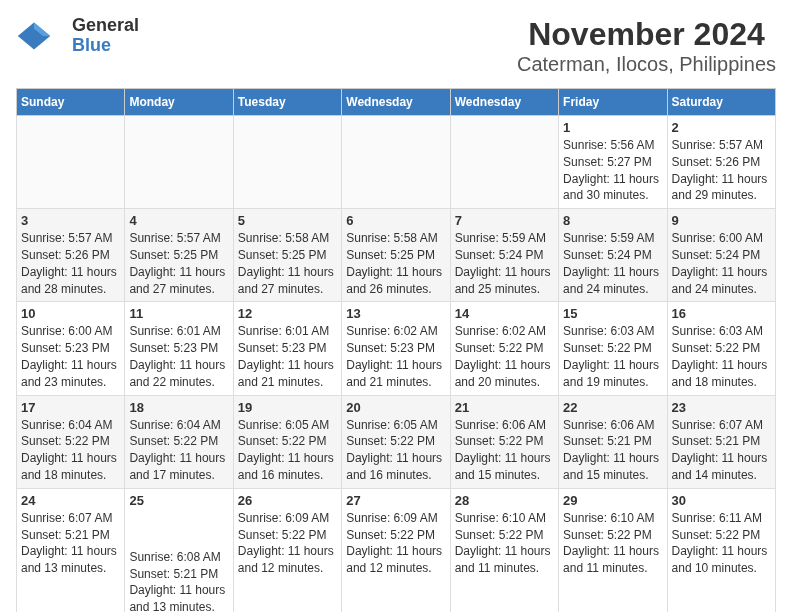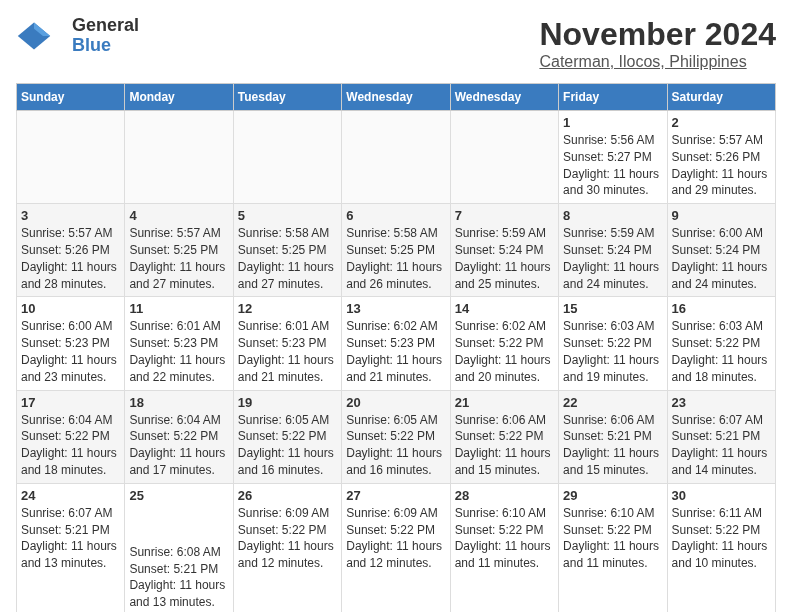--- a/index.html
+++ b/index.html
@@ -26,31 +26,30 @@
       font-weight: bold;
       line-height: 1.1;
     }
     .logo-text span.general { color: #333; }
     .logo-text span.blue { color: #3a7bbf; }
     .logo-icon {
       width: 36px;
       height: 36px;
     }
     .title-area {
-      text-align: left;
+      text-align: center;
     }
     .month-title {
       font-size: 32px;
       font-weight: bold;
       color: #333;
     }
     .location {
-      font-size: 16px;
+      font-size: 20px;
       color: #555;
-      text-decoration: underline;
     }
     table {
       width: 100%;
       border-collapse: collapse;
       font-size: 11px;
     }
     thead tr th {
       background: #3a7bbf;
       color: #fff;
       padding: 6px 4px;

